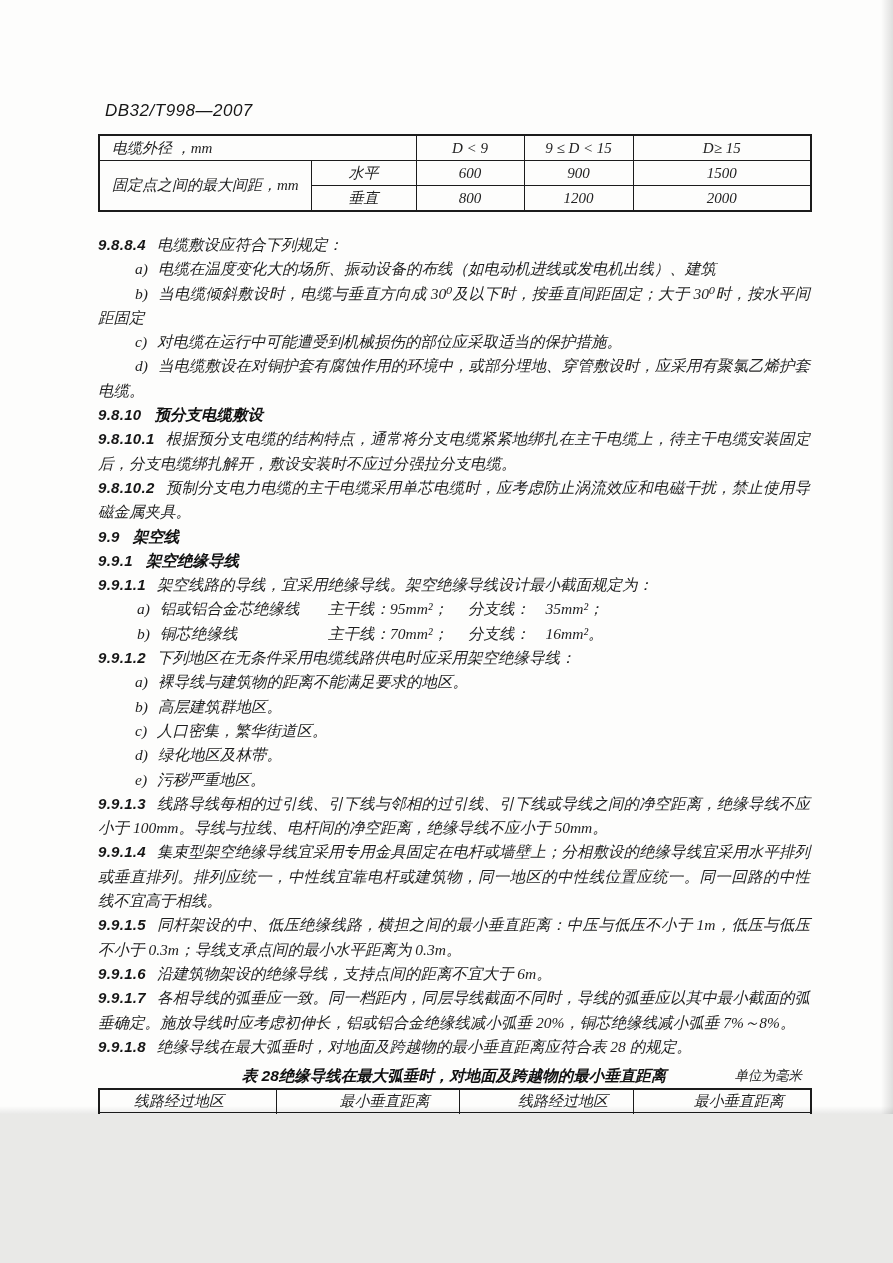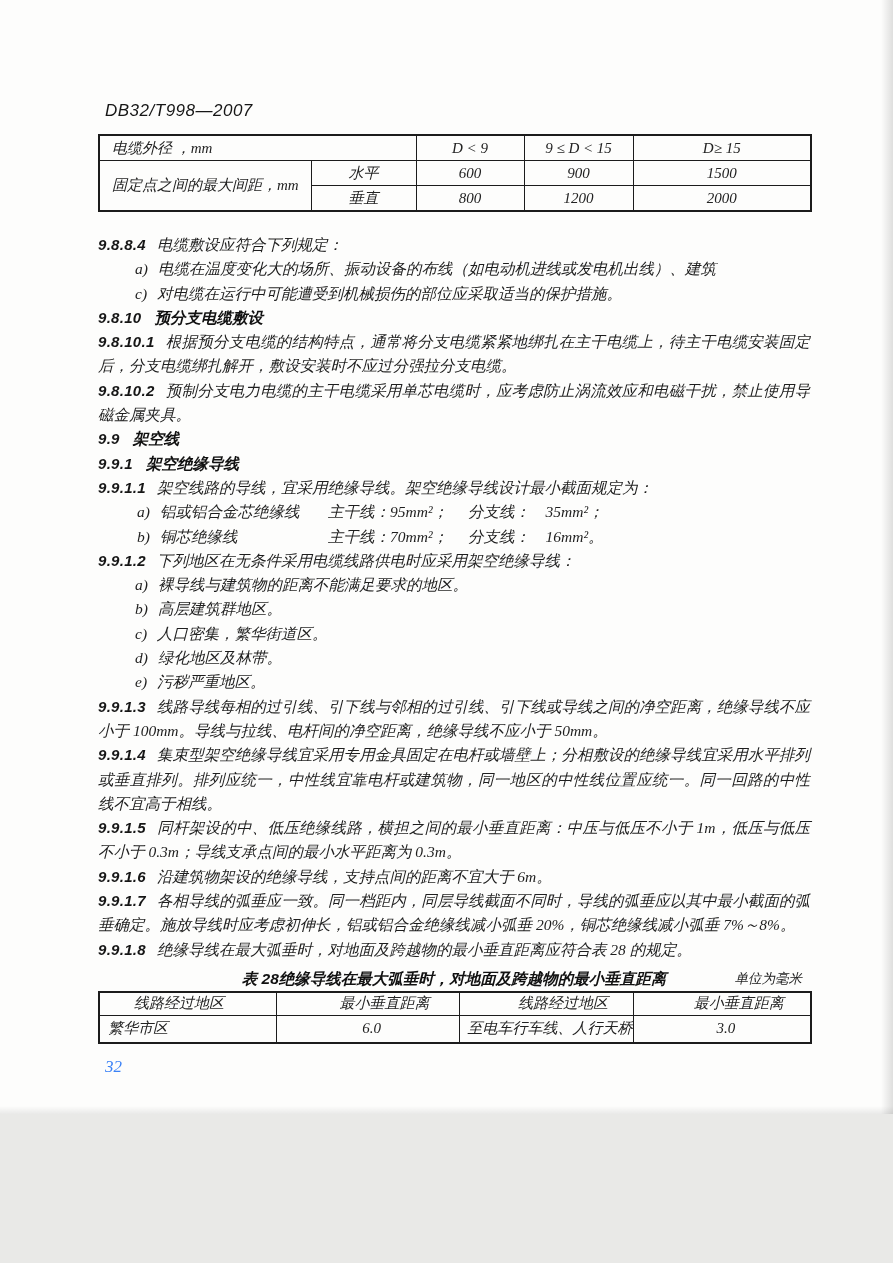--- a/index.html
+++ b/index.html
@@ -133,23 +133,25 @@
         </tr>
       </tbody>
     </table>
 
     <div class="body-text">
 
       <p><span class="num">9.8.8.4</span><span>电缆敷设应符合下列规定：</span></p>
 
       <p class="li-first"><span class="bullet">a)</span><span>电缆在温度变化大的场所、振动设备的布线（如电动机进线或发电机出线）、建筑</span></p>
 
+      <p class="li"><span class="bullet">b)</span><span>当电缆倾斜敷设时，电缆与垂直方向成 30⁰及以下时，按垂直间距固定；大于 30⁰时，按水平间距固定</span></p>
 
       <p class="li"><span class="bullet">c)</span><span>对电缆在运行中可能遭受到机械损伤的部位应采取适当的保护措施。</span></p>
 
+      <p class="li"><span class="bullet">d)</span><span>当电缆敷设在对铜护套有腐蚀作用的环境中，或部分埋地、穿管敷设时，应采用有聚氯乙烯护套电缆。</span></p>
 
       <p class="heading"><span class="num">9.8.10</span><span>预分支电缆敷设</span></p>
 
       <p><span class="num">9.8.10.1</span><span>根据预分支电缆的结构特点，通常将分支电缆紧紧地绑扎在主干电缆上，待主干电缆安装固定后，分支电缆绑扎解开，敷设安装时不应过分强拉分支电缆。</span></p>
 
       <p><span class="num">9.8.10.2</span><span>预制分支电力电缆的主干电缆采用单芯电缆时，应考虑防止涡流效应和电磁干扰，禁止使用导磁金属夹具。</span></p>
 
       <p class="heading"><span class="num">9.9</span><span>架空线</span></p>
 
       <p class="heading"><span class="num">9.9.1</span><span>架空绝缘导线</span></p>

